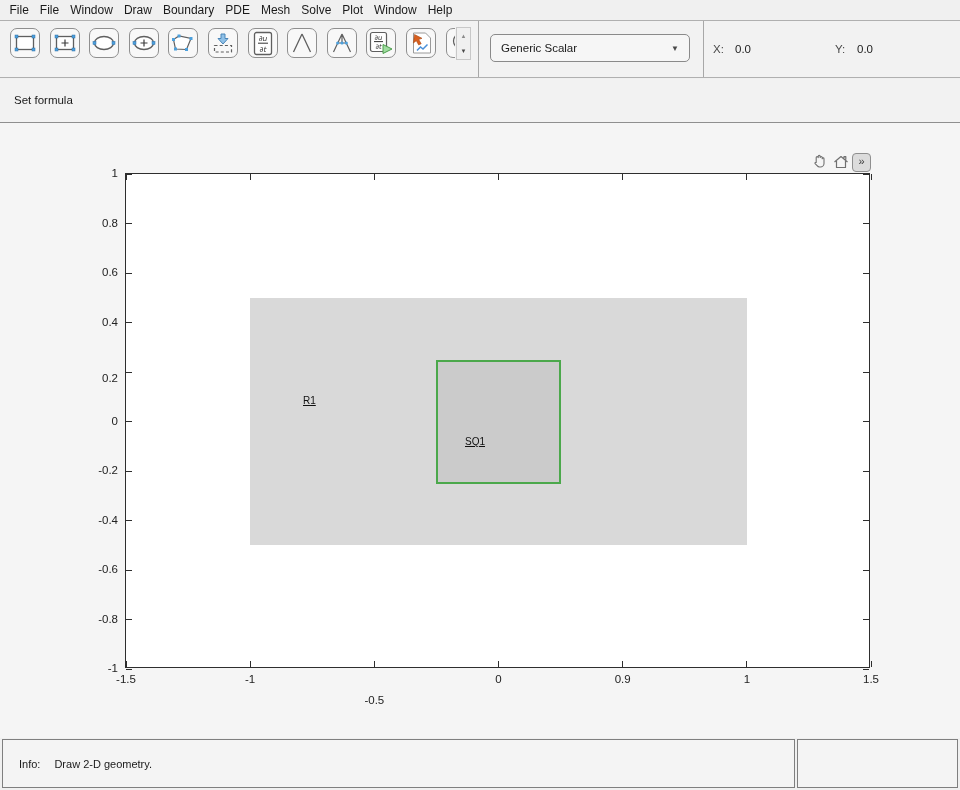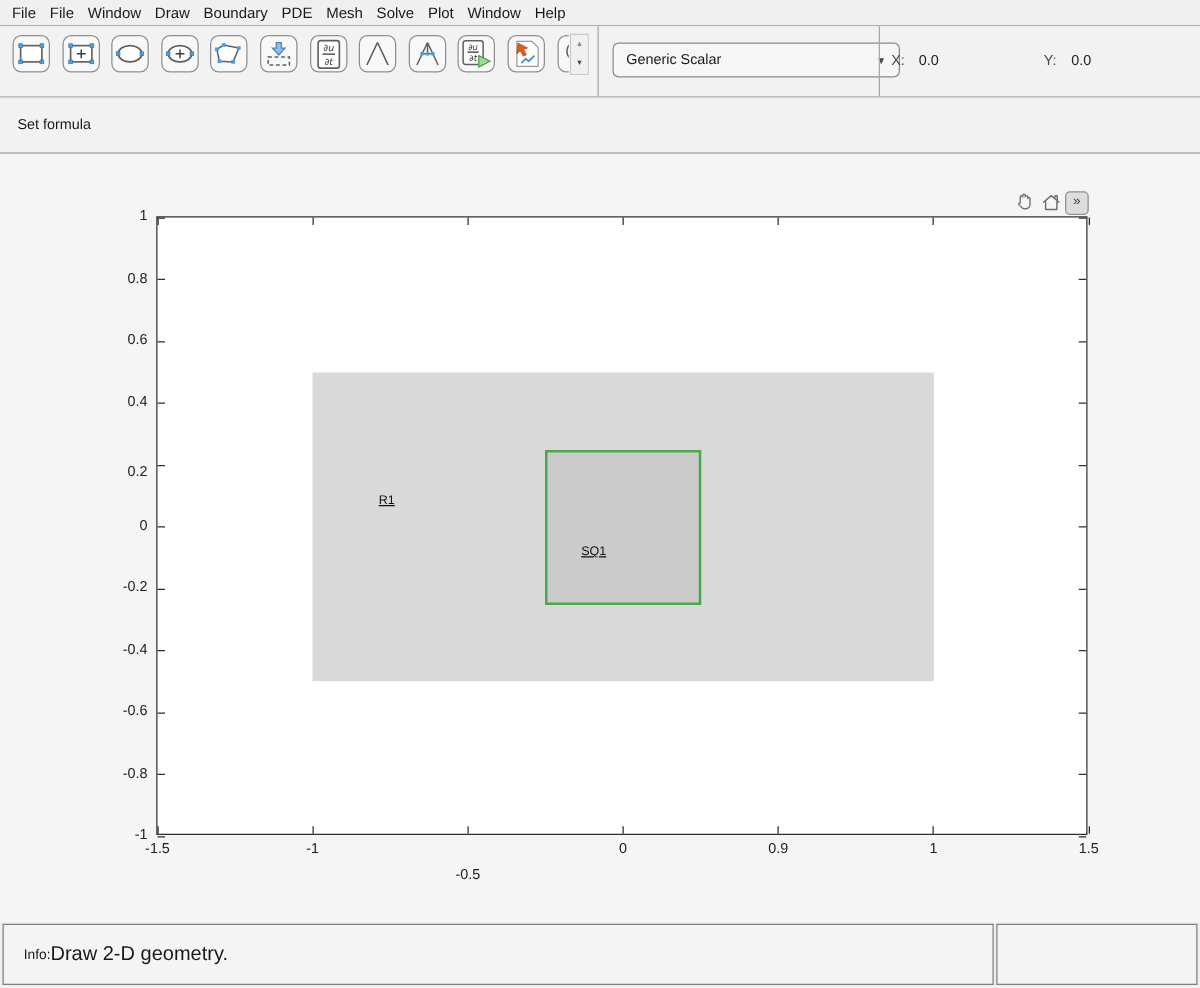--- a/index.html
+++ b/index.html
@@ -32,21 +32,21 @@
 
   .hscroll { position:absolute; left:0; top:58px; width:458px; height:16px;
              background:#f1f1f1; border:1px solid #d0d0d0; display:flex; align-items:stretch; }
   .hs-arrow { width:13px; font-size:7px; color:#5a5a5a; display:flex; align-items:center;
               justify-content:center; background:#f1f1f1; border:0; padding:0; }
   .hs-track { flex:1; position:relative; }
   .hs-thumb { position:absolute; left:3px; top:1px; width:403px; height:12px; background:#c3c3c3; }
 
   .vdiv { position:absolute; top:0; width:1px; height:56px; background:#a8a8a8; }
 
-  .dropdown { position:absolute; left:490px; top:13px; width:230px; height:28px;
+  .dropdown { position:absolute; left:490px; top:13px; width:200px; height:28px;
               border:1px solid #8a8a8a; border-radius:5px; background:#f6f6f6;
               display:flex; align-items:center; justify-content:space-between;
               padding:0 10px; cursor:default; }
   .dropdown .dd-label { font-size:11.5px; color:#1a1a1a; }
   .dropdown .dd-arrow { font-size:8px; color:#4a4a4a; }
 
   .coord-label, .coord-value { position:absolute; top:0; line-height:56px; font-size:11.5px; }
   .coord-label { color:#4a4a4a; }
   .coord-value { color:#222; }
 
@@ -81,21 +81,21 @@
                background:#cbcbcb; border:2px solid #4ba84b; }
   .shape-label { position:absolute; font-size:10px; color:#111;text-decoration:underline; }
 
   
   .statusbar { position:absolute; left:0; top:738px; width:960px; height:52px; background:#f0f0f0; }
   .status-left { position:absolute; left:2px; top:1px; width:793px; height:49px;
                  border:1px solid #7f7f7f; background:#f4f4f4; display:flex; align-items:center; }
   .status-right { position:absolute; left:797px; top:1px; width:161px; height:49px;
                   border:1px solid #7f7f7f; background:#f4f4f4; }
   .status-label { font-size:11px; color:#1a1a1a; margin-left:16px; }
-  .status-msg { font-size:16px; color:#1a1a1a; }
+  .status-msg { font-size:11px; color:#1a1a1a; margin-left:14px; }
 </style>
 </head>
 <body>
 
 <div class="menubar">
   <span class="menu-item">File</span>
   <span class="menu-item">File</span>
   <span class="menu-item">Window</span>
   <span class="menu-item">Draw</span>
   <span class="menu-item">Boundary</span>

